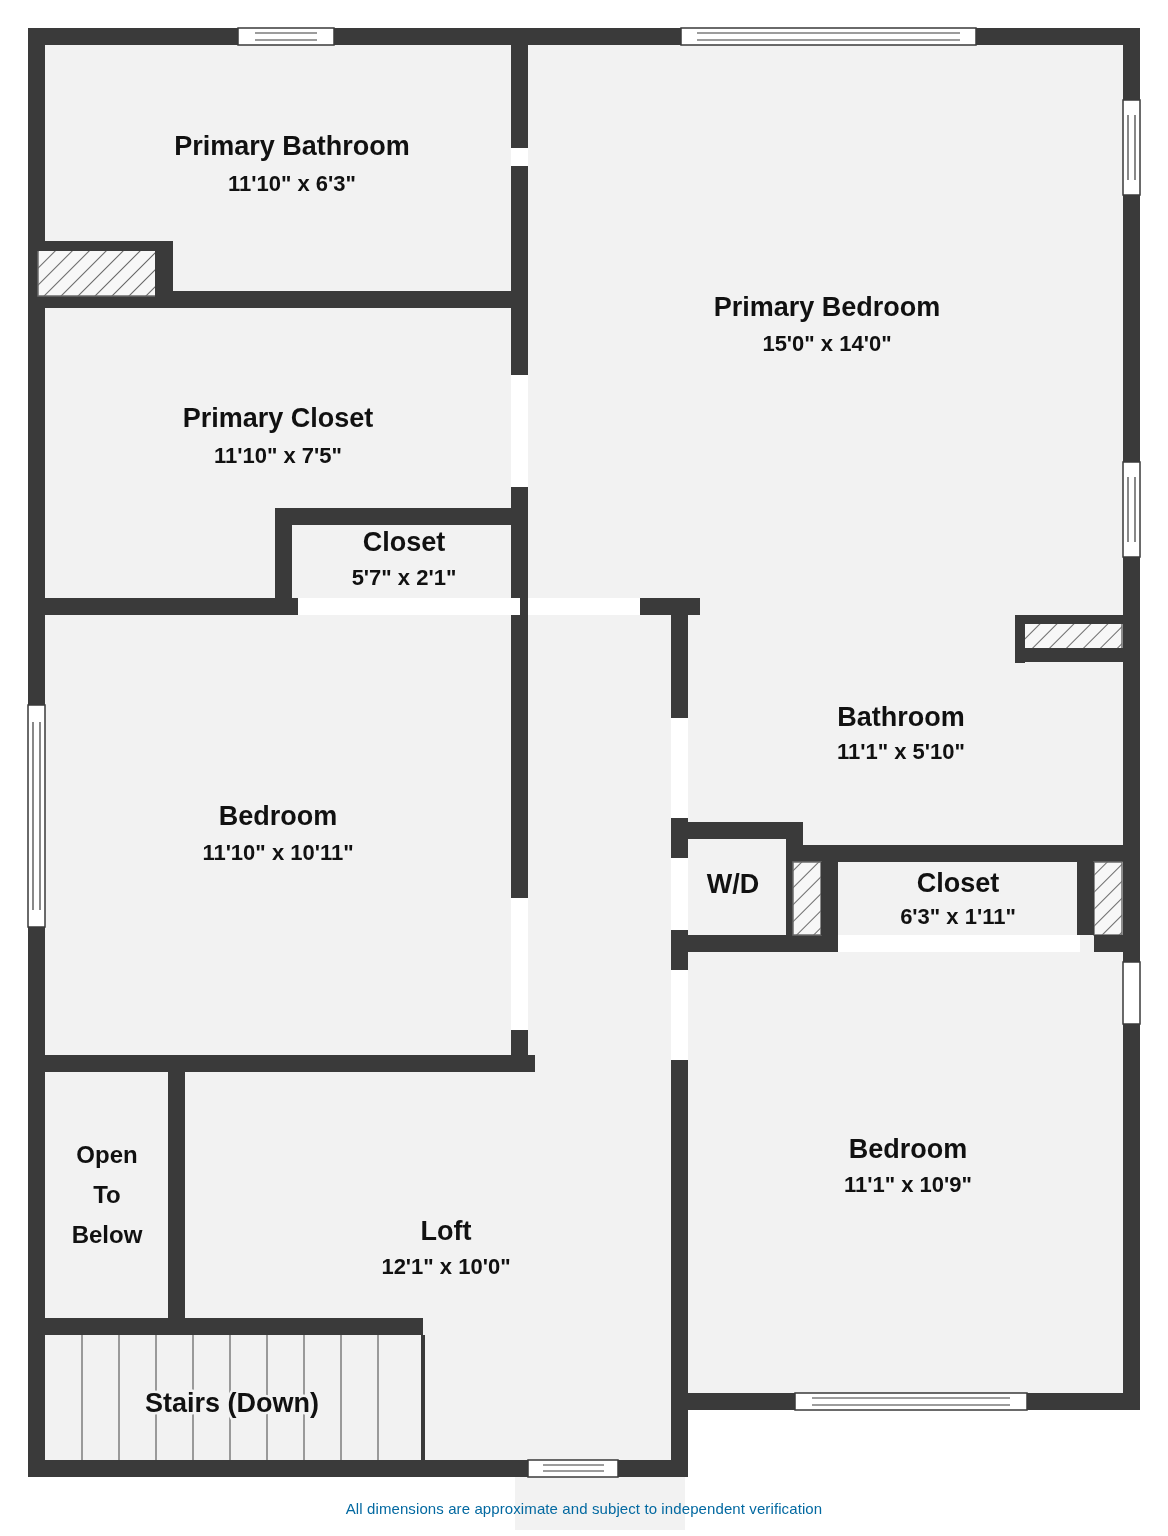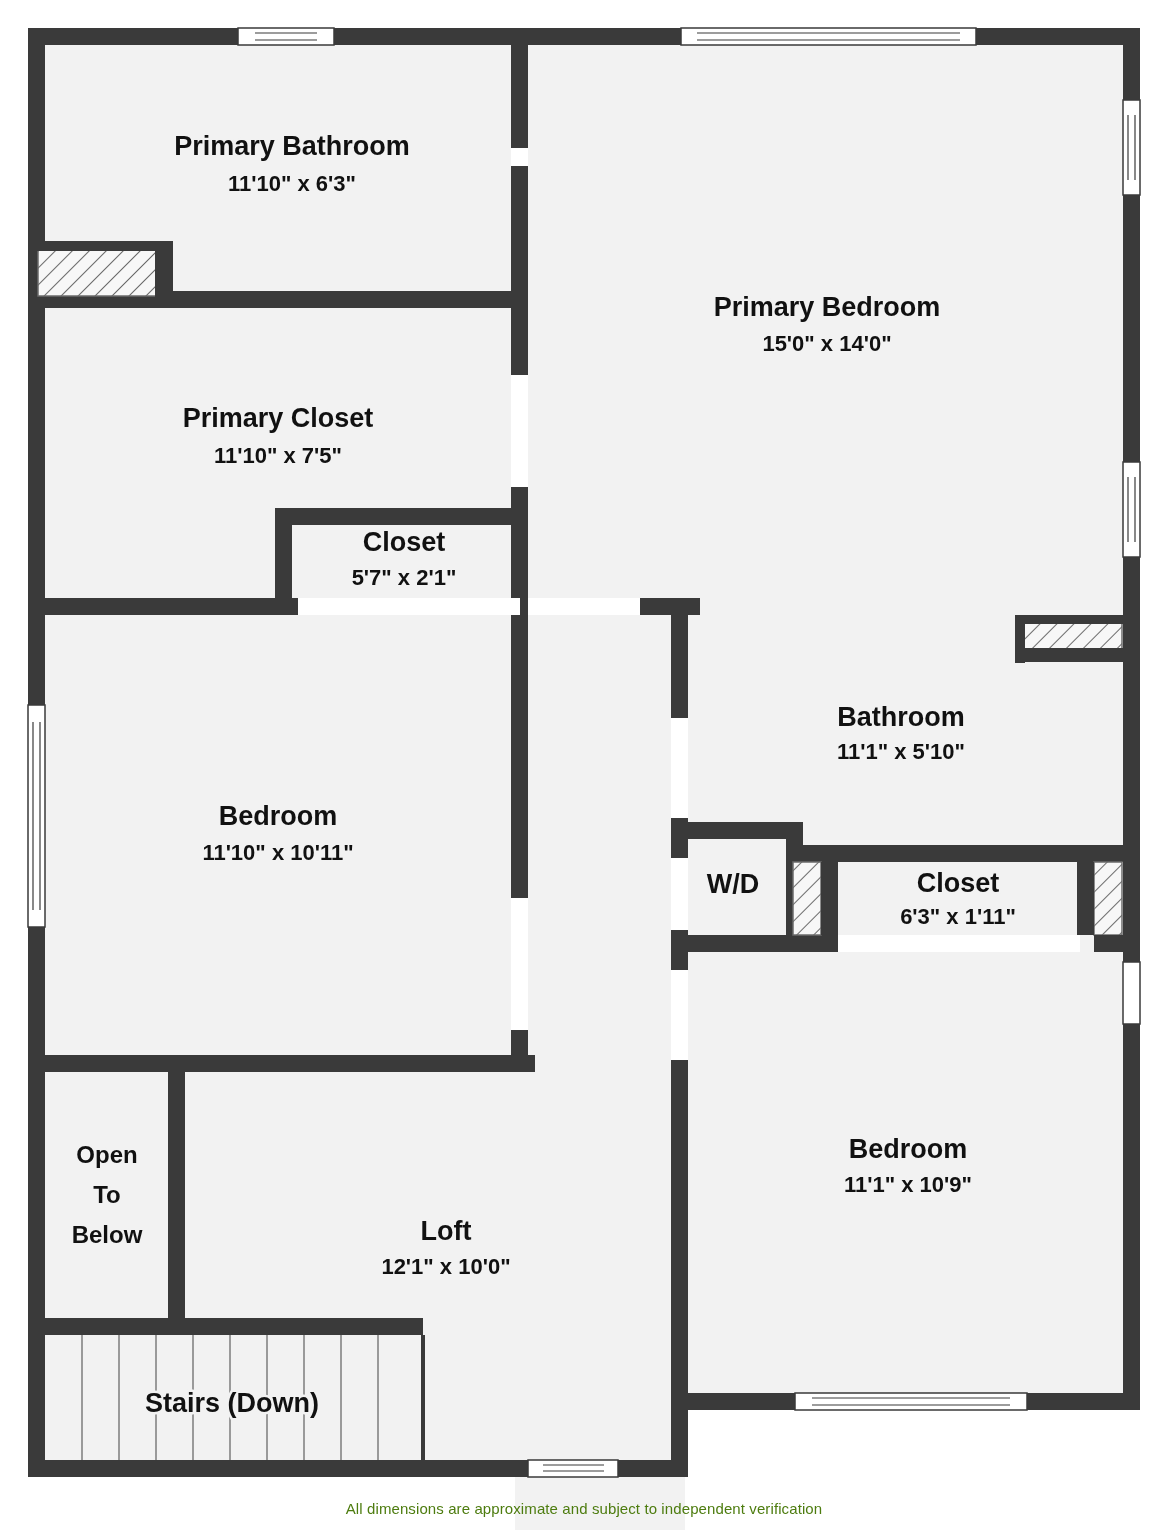--- a/index.html
+++ b/index.html
@@ -50,21 +50,21 @@
   }
   .room-name.small { font-size: 24px; }
   .footer-note {
     position: absolute;
     left: 0;
     top: 1500px;
     width: 1168px;
     text-align: center;
     font-family: "Liberation Sans", sans-serif;
     font-size: 15px;
-    color: #4d7c0f;
+    color: #0369a1;
     letter-spacing: 0.1px;
   }
 </style>
 </head>
 <body>
 
 <div id="plan-root">
 
   <svg id="floorplan" viewBox="0 0 1168 1536" xmlns="http://www.w3.org/2000/svg">
 

